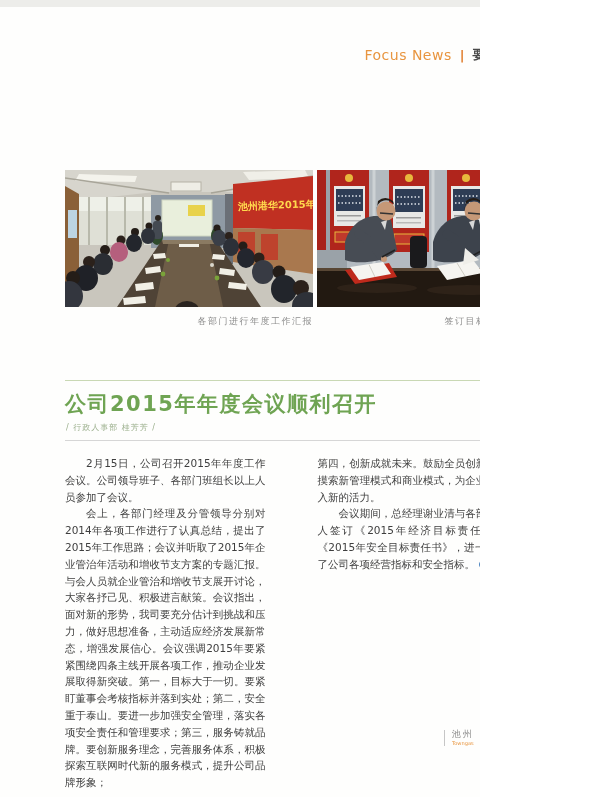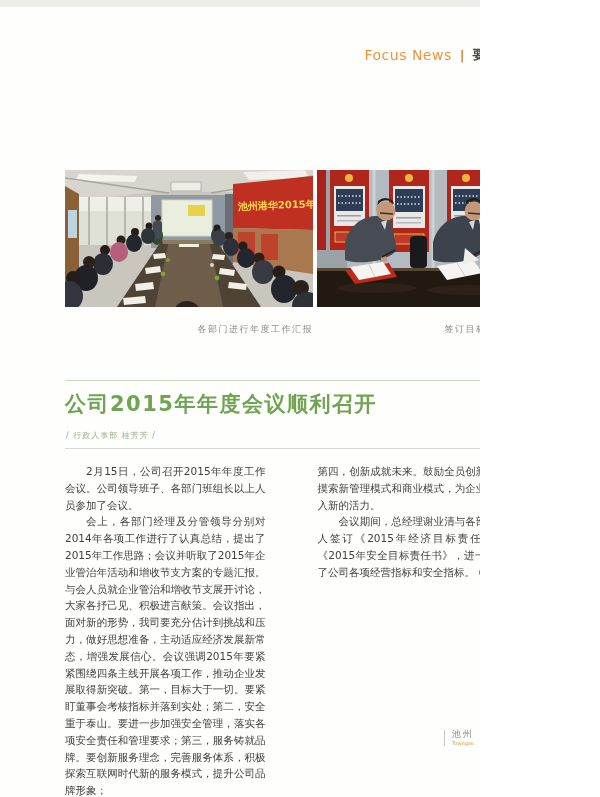--- a/index.html
+++ b/index.html
@@ -11,27 +11,27 @@
   .section-header{position:absolute;top:46px;left:0;width:518px;text-align:right;
         display:flex;justify-content:flex-end;align-items:center;gap:8px;}
   .section-en{color:#E8953F;font-size:14px;letter-spacing:.5px;}
   .section-bar{color:#E07B2A;font-weight:bold;font-size:13px;}
   .section-zh{color:#4a4a4a;font-size:13px;letter-spacing:5px;font-weight:600;}
 
   
   .photos{position:absolute;top:170px;left:65px;width:453px;display:flex;gap:4px;}
   figure{margin:0;}
   .photo-img{display:block;background:#cfcdc4;}
-  figcaption{font-size:9px;color:#8D8D8D;text-align:right;margin-top:16px;letter-spacing:1.5px;}
+  figcaption{font-size:9px;color:#8D8D8D;text-align:right;margin-top:8px;letter-spacing:1.5px;}
 
   
   .article{position:absolute;top:380px;left:65px;width:453px;}
   .rule-green{border-top:1px solid #C9D8B4;}
   .article h1{margin:9px 0 3px 0;color:#6FA453;font-size:21px;font-weight:600;letter-spacing:1.5px;}
-  .byline{font-size:8px;color:#9CB08E;letter-spacing:1px;margin:12px 0 7px 1px;}
+  .byline{font-size:8px;color:#9CB08E;letter-spacing:1px;margin:4px 0 7px 1px;}
   .rule-gray{border-top:1px solid #D6D6D6;margin-bottom:14px;}
   .columns{display:flex;gap:52px;}
   .col{width:210px;font-size:10.5px;line-height:16.8px;color:#3E3E3E;text-align:justify;}
   .col p{margin:0;}
   .col p.indent{text-indent:2em;}
   .endmark{display:inline-block;width:9px;height:9px;border-radius:50%;margin-left:4px;vertical-align:-1px;
         background:radial-gradient(circle at 50% 45%, #ffffff 0 1.6px, #4F86C0 1.7px);}
 
   
   .footer{position:absolute;top:730px;left:444px;display:flex;gap:5px;}

